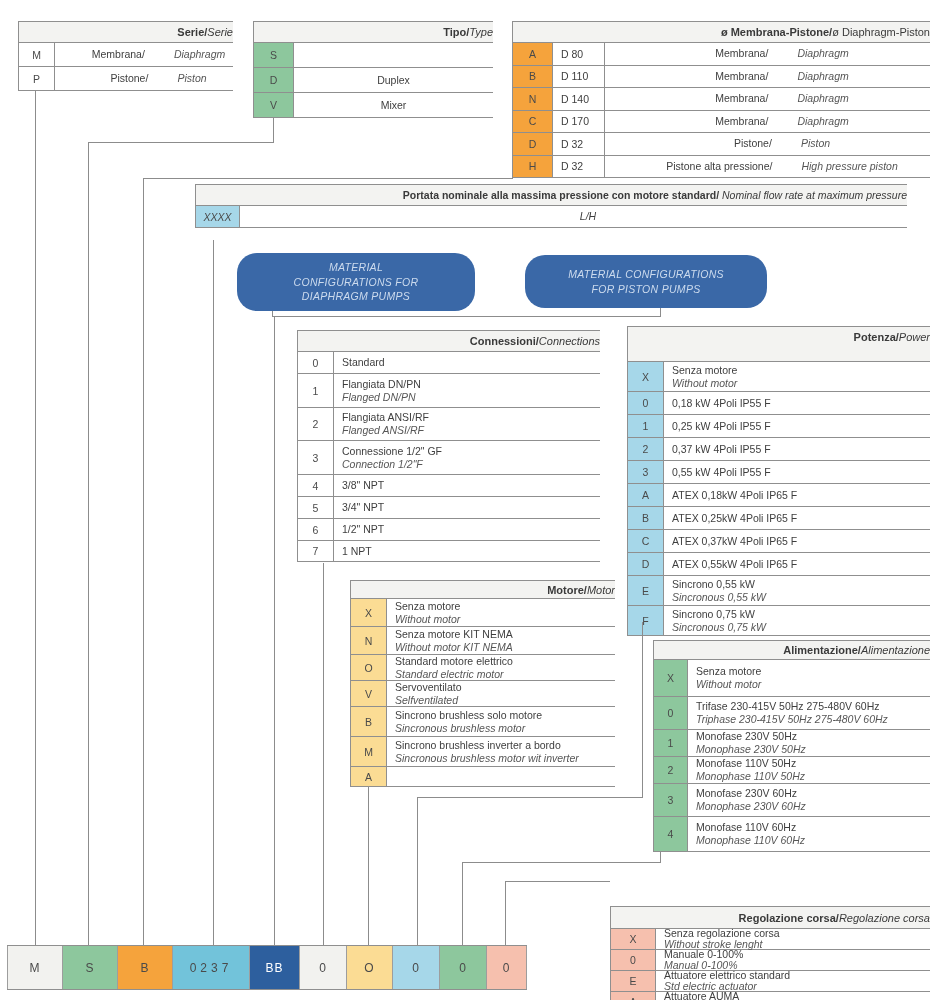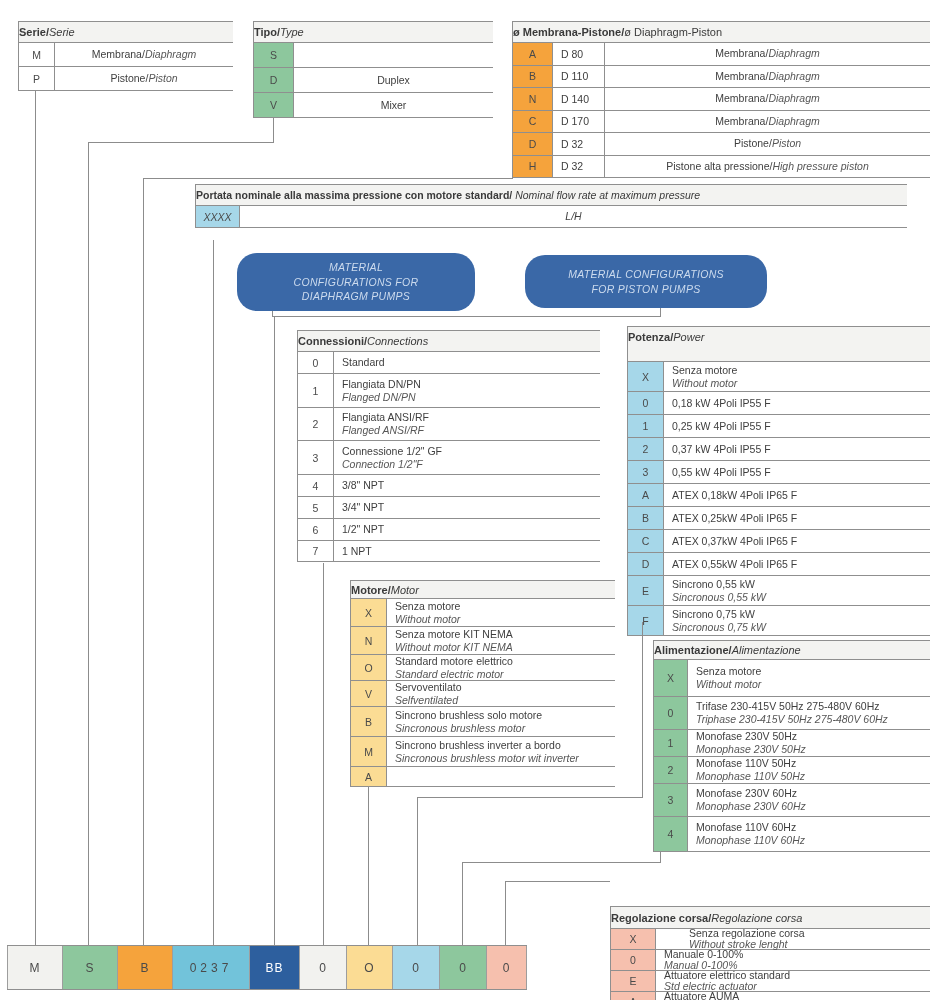--- a/index.html
+++ b/index.html
@@ -1,32 +1,32 @@
 <!DOCTYPE html>
 <html><head>
 <meta charset="utf-8">
 <style>
   html,body{margin:0;padding:0;background:#ffffff;}
   body{font-family:"Liberation Sans","DejaVu Sans",sans-serif;}
   .canvas{position:relative;width:932px;height:1000px;background:#fff;overflow:hidden;}
 
   .tbl{position:absolute;box-sizing:border-box;border-left:1px solid #8f8f8f;color:#3e3e3e;font-size:10.5px;background:#fff;}
   .hdr{box-sizing:border-box;background:#f3f3f1;border-top:1px solid #8f8f8f;border-bottom:1px solid #8f8f8f;
-       text-align:left;font-weight:bold;font-size:11px;white-space:nowrap;overflow:hidden;color:#3a3a3a;}
+       text-align:right;font-weight:bold;font-size:11px;white-space:nowrap;overflow:hidden;color:#3a3a3a;}
   .hdr em{font-weight:normal;font-style:italic;}
   .hdr.upright em{font-style:normal;}
   .row{box-sizing:border-box;display:flex;border-bottom:1px solid #8f8f8f;align-items:stretch;background:#fff;}
   .code{box-sizing:border-box;flex:0 0 36px;display:flex;align-items:center;justify-content:center;
         border-right:1px solid #8f8f8f;font-size:10.5px;color:#4a4a4a;}
   .size{box-sizing:border-box;flex:0 0 52px;display:flex;align-items:center;padding-left:8px;border-right:1px solid #8f8f8f;}
   .desc{flex:1;display:flex;flex-direction:column;justify-content:center;padding:1px 8px;line-height:1.22;min-width:0;}
   .desc .it{display:block;}
   .desc .en{display:block;font-style:italic;color:#565656;}
   .desc.inline{flex-direction:row;align-items:center;}
-  .desc.inline .it,.desc.inline .en{display:inline;}
+  .desc.inline .it,.desc.inline .en{display:inline;margin-left:29px;}
 
   .c-plain{background:#ffffff;}
   .c-white{background:#f2f2ef;}
   .c-green{background:#8dc79d;}
   .c-orange{background:#f5a33c;}
   .c-ltblue{background:#a6d7e9;}
   .c-cyan{background:#72c3da;}
   .c-dkblue{background:#2d5f9e;color:#ffffff !important;}
   .c-yellow{background:#fbdc94;}
   .c-pink{background:#f6c0ae;}
@@ -382,21 +382,21 @@
           <span class="it">Monofase 110V 60Hz</span>
           <em class="en">Monophase 110V 60Hz</em>
         </div>
     </div>
   </div>
 
   <div class="tbl" style="left:610px;top:906px;width:320px;">
     <div class="hdr" style="height:23px;line-height:22px;"><span>Regolazione corsa/</span><em>Regolazione corsa</em></div>
     <div class="row" style="height:21px;">
       <div class="code c-pink" style="flex-basis:45px;">X</div>
-      <div class="desc" style="line-height:1.05;margin-left:25px;">
+      <div class="desc" style="line-height:1.05;">
           <span class="it">Senza regolazione corsa</span>
           <em class="en">Without stroke lenght</em>
         </div>
     </div>
     <div class="row" style="height:21px;">
       <div class="code c-pink" style="flex-basis:45px;">0</div>
       <div class="desc" style="line-height:1.05;">
           <span class="it">Manuale 0-100%</span>
           <em class="en">Manual 0-100%</em>
         </div>

